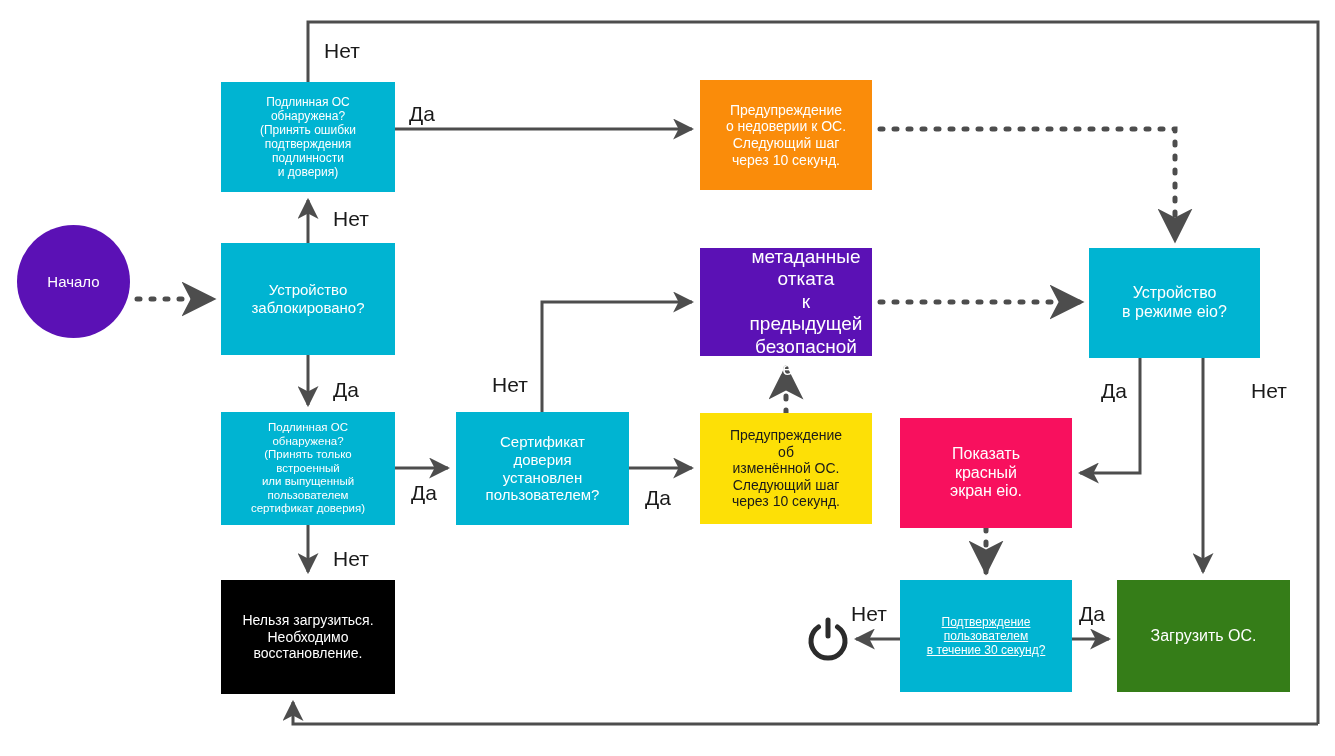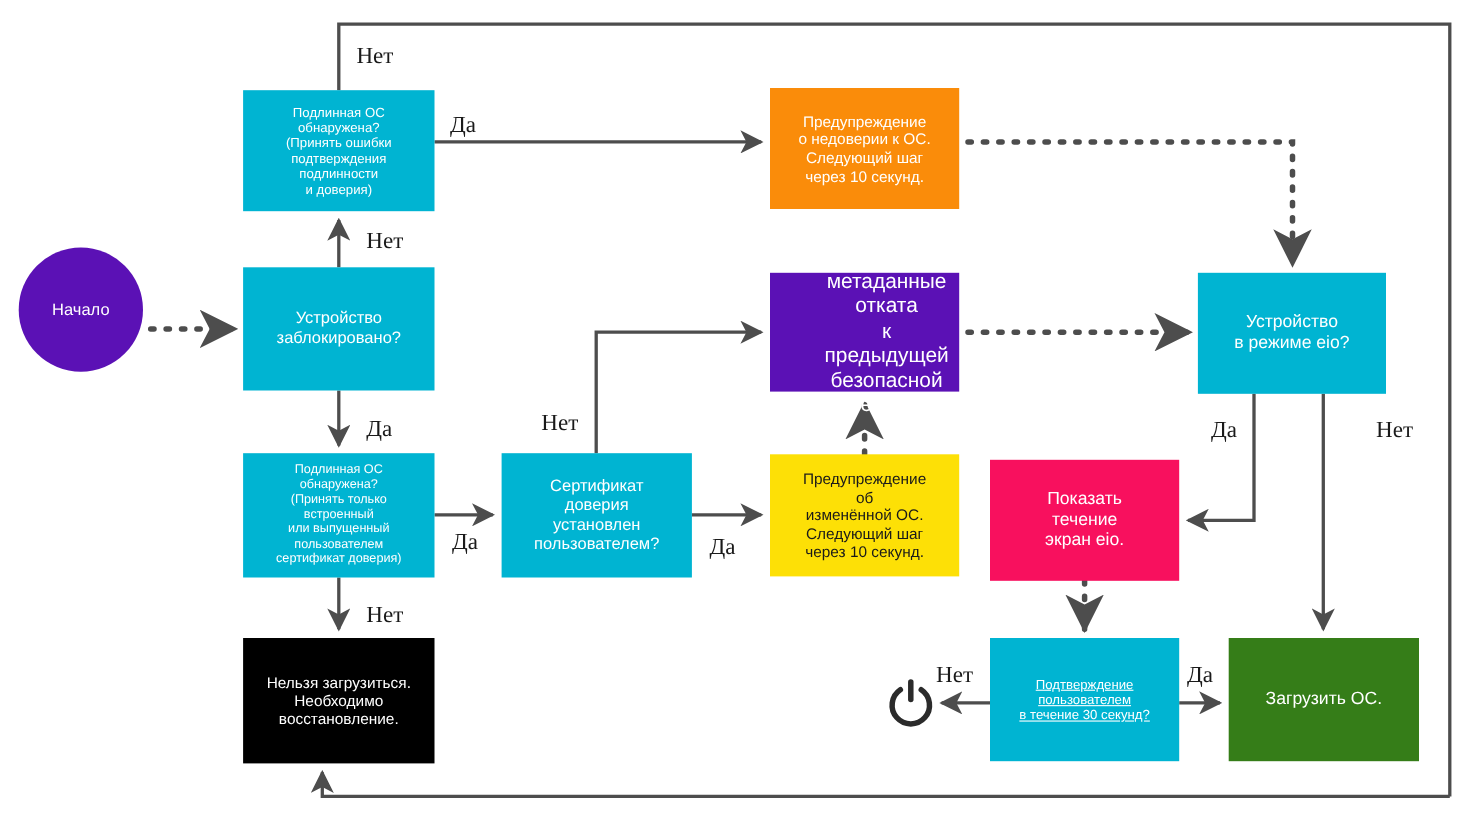--- a/index.html
+++ b/index.html
@@ -36,21 +36,20 @@
   }
   .node.circle {
     border-radius: 50%;
   }
   .edge-label {
     position: absolute;
     color: #1a1a1a;
     font-size: 21px;
     line-height: 1;
     white-space: nowrap;
-    font-family: Liberation Serif, serif;
   }
   .power-icon {
     position: absolute;
   }
 </style>
 </head>
 <body>
 
 <div id="canvas">
 
@@ -139,21 +138,21 @@
 отката
 к предыдущей
 безопасной
 версии.</span></div>
       <div class="node" style="left: 700px; top: 413px; width: 172px; height: 111px; background: rgb(253, 224, 6); color: rgb(26, 26, 26); font-size: 14px;"><span>Предупреждение
 об
 изменённой ОС.
 Следующий шаг
 через 10 секунд.</span></div>
       <div class="node" style="left: 900px; top: 418px; width: 172px; height: 110px; background: rgb(248, 16, 94); color: rgb(255, 255, 255); font-size: 16px;"><span>Показать
-течение
+красный
 экран eio.</span></div>
       <div class="node" style="left: 900px; top: 580px; width: 172px; height: 112px; background: rgb(0, 180, 210); color: rgb(255, 255, 255); font-size: 12px; text-decoration: underline;"><span>Подтверждение
 пользователем
 в течение 30 секунд?</span></div>
       <div class="node" style="left: 1089px; top: 248px; width: 171px; height: 110px; background: rgb(0, 180, 210); color: rgb(255, 255, 255); font-size: 16px;"><span>Устройство
 в режиме eio?</span></div>
       <div class="node" style="left: 1117px; top: 580px; width: 173px; height: 112px; background: rgb(53, 125, 24); color: rgb(255, 255, 255); font-size: 16px;"><span>Загрузить ОС.</span></div>
     </div>
   <div id="labels-layer">
       <div class="edge-label" style="left: 324px; top: 40px;">Нет</div>

